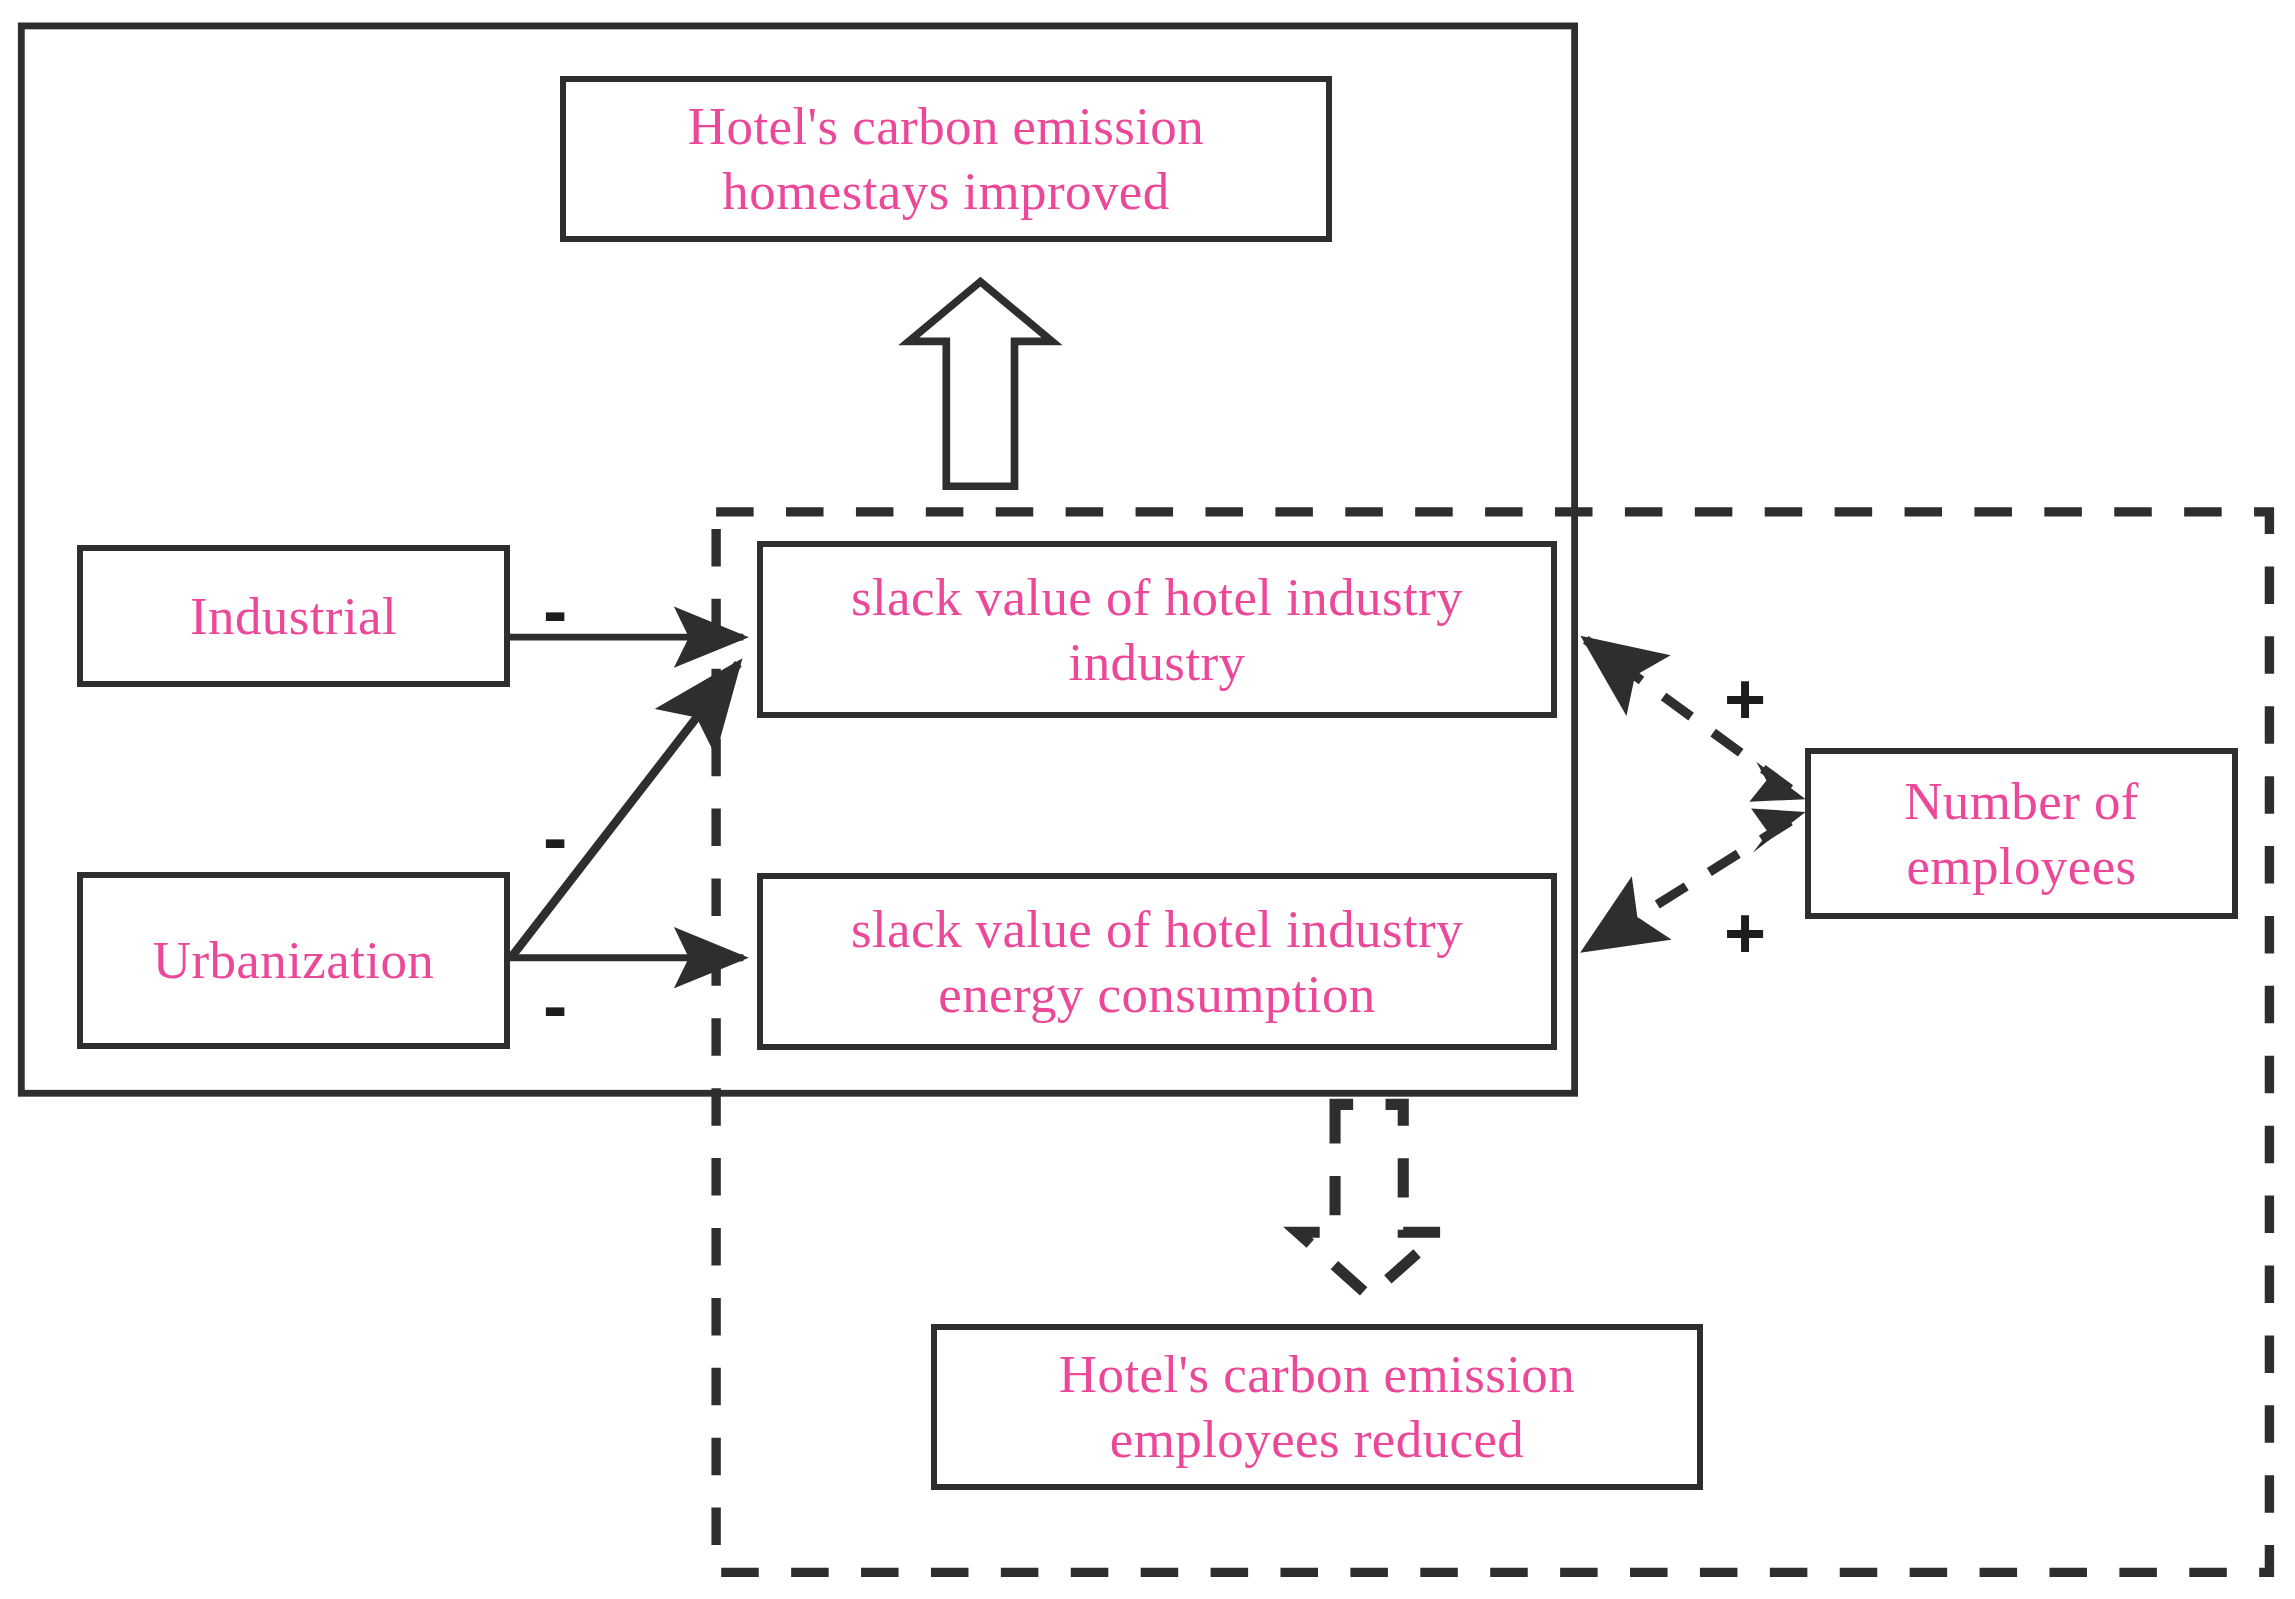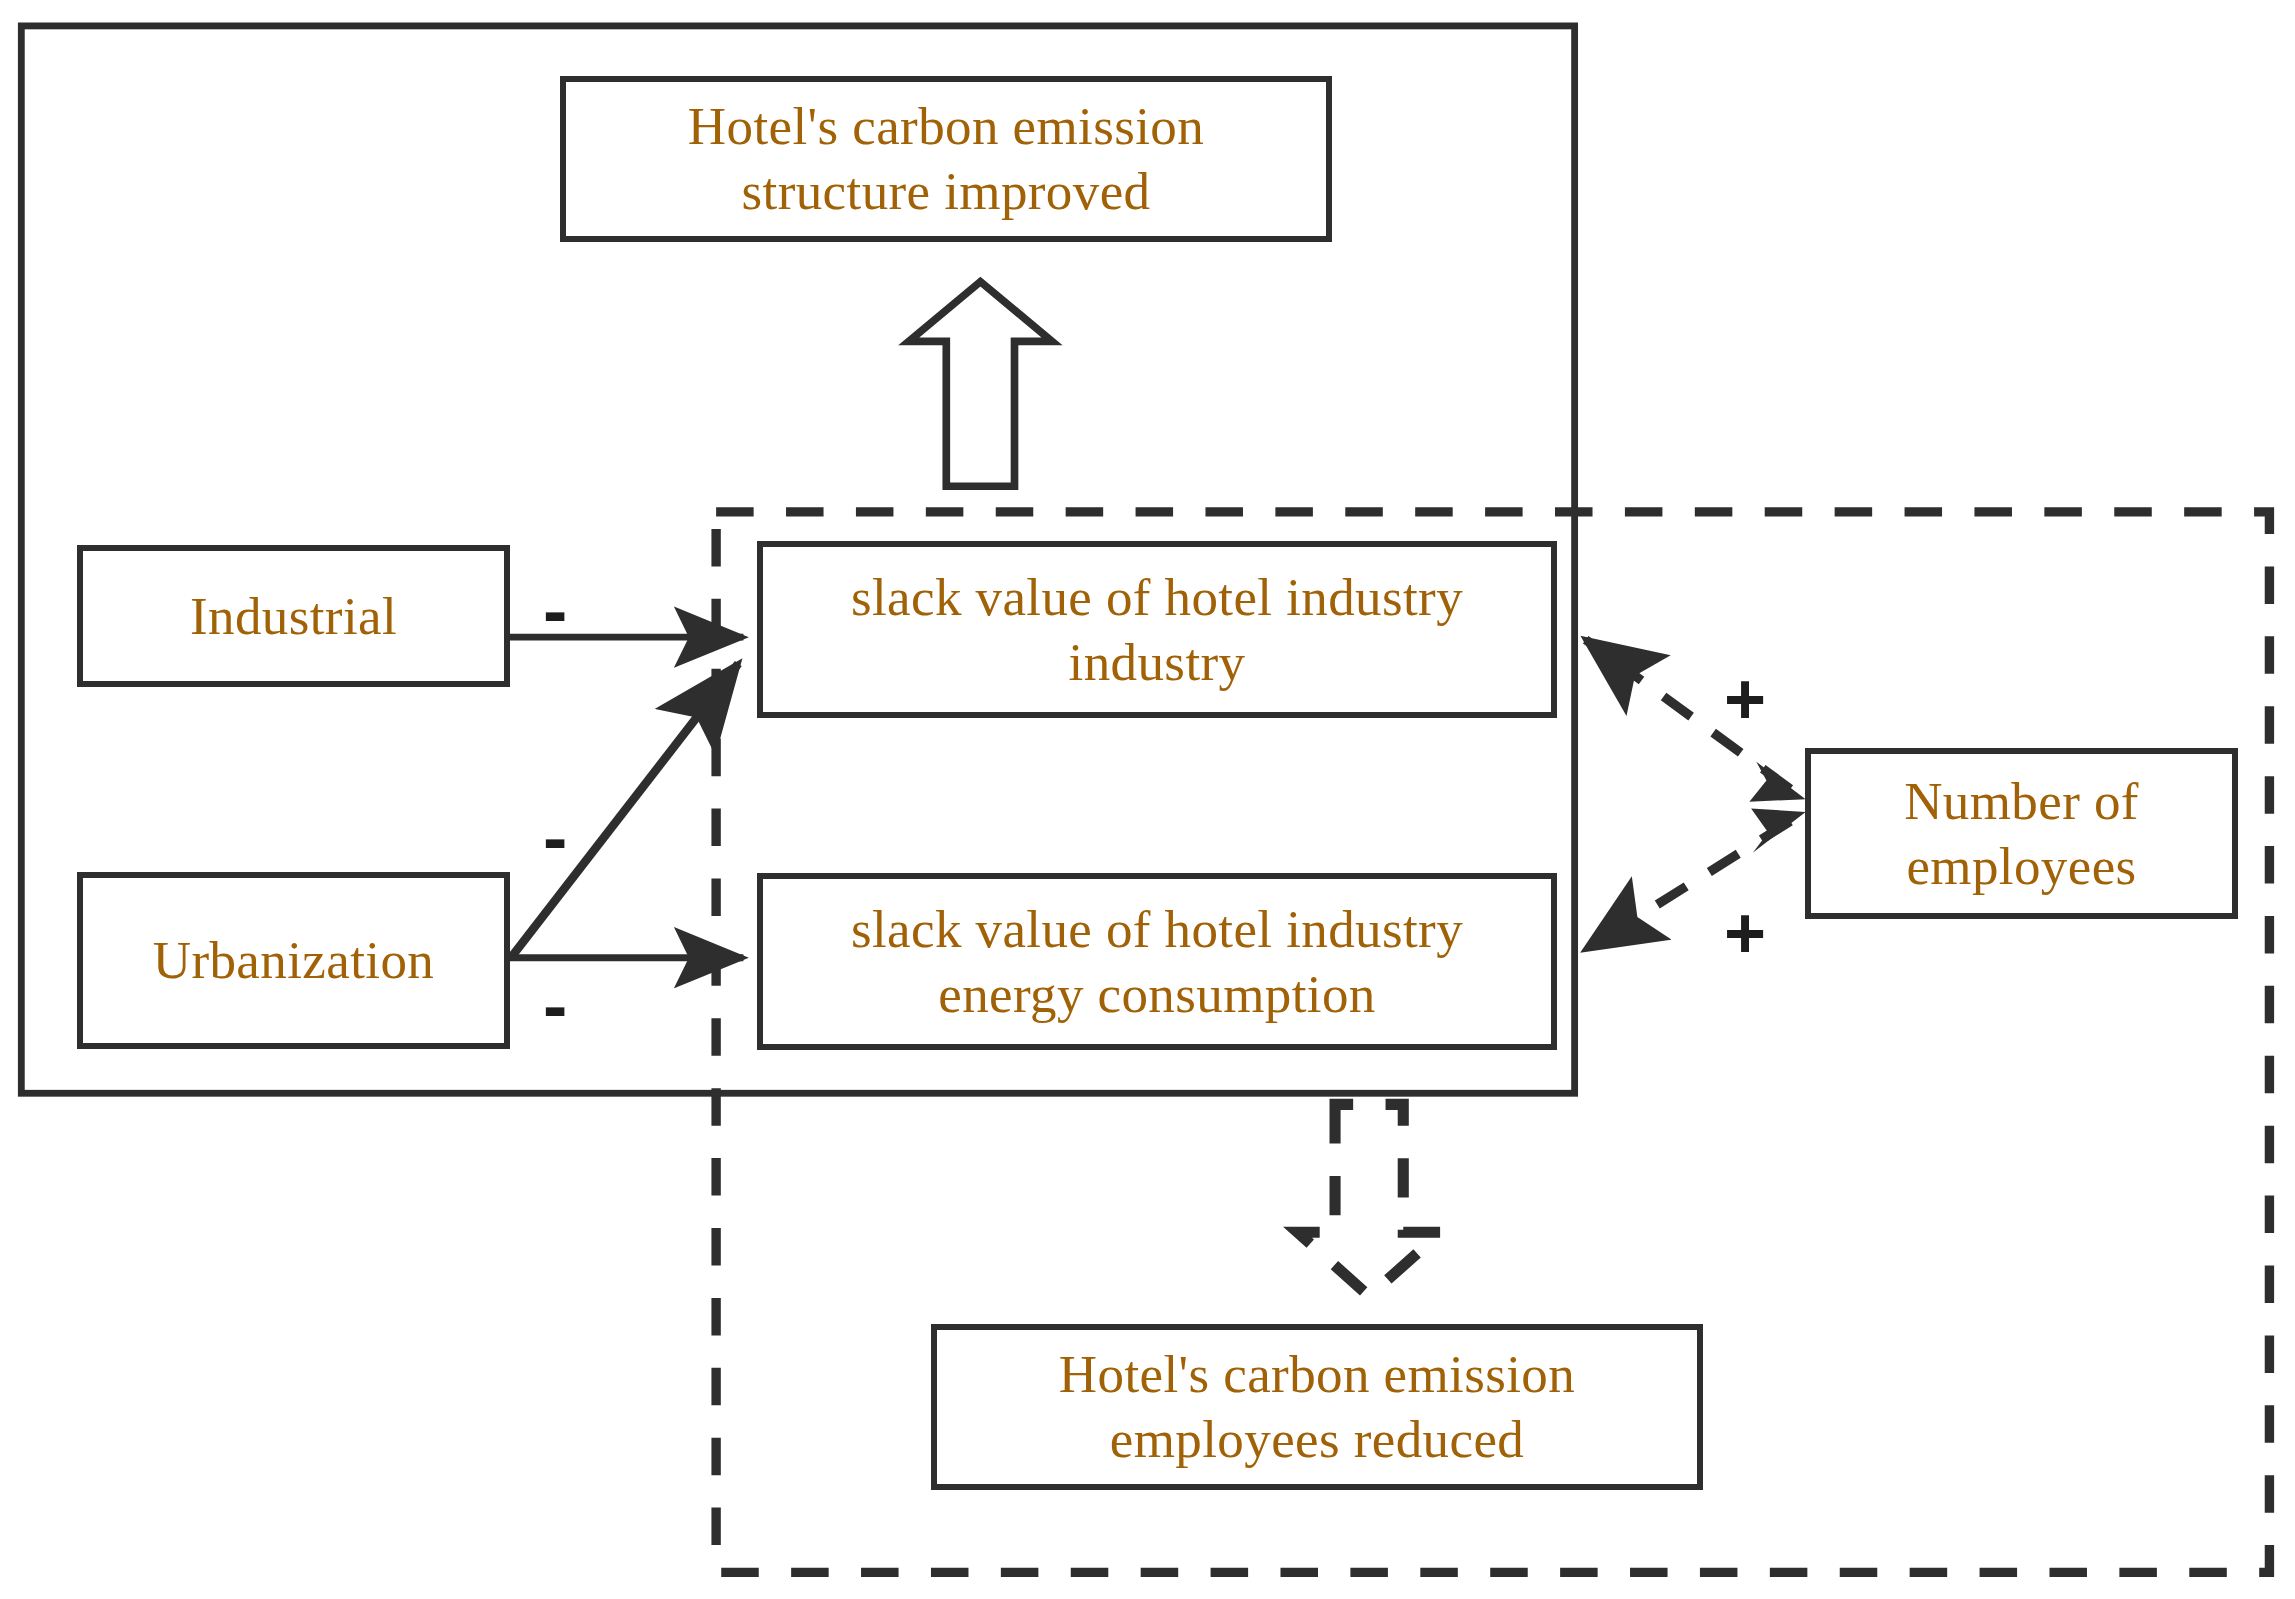--- a/index.html
+++ b/index.html
@@ -13,21 +13,21 @@
   svg.layer{position:absolute;left:0;top:0;width:2295px;height:1600px;pointer-events:none;}
 
   .node{
     position:absolute;
     box-sizing:border-box;
     background:#fff;
     border:6px solid #2e2e2e;
     display:flex;align-items:center;justify-content:center;
     text-align:center;
     line-height:1.22;
-    color:#a16207;
+    color:#ec4899;
     letter-spacing:0.4px;
   }
   .node span{display:block;padding:0 12px;}
 
   #node-improved{left:560px;top:76px;width:772px;height:166px;font-size:53px;}
   #node-reduced {left:931px;top:1324px;width:772px;height:166px;font-size:53px;}
   #node-industrial{left:77px;top:545px;width:433px;height:142px;font-size:53px;}
   #node-urbanization{left:77px;top:872px;width:433px;height:177px;font-size:53px;align-items:center;}
   #node-slack-employees{left:757px;top:541px;width:800px;height:177px;font-size:53px;}
   #node-slack-energy{left:757px;top:873px;width:800px;height:177px;font-size:53px;}
@@ -81,21 +81,21 @@
     <path d="M2056,1000 L2118,952 L2054,948 L2074,976 Z" fill="#2e2e2e"></path>
 
     <path d="M1110,570 L1110,400 L1066,400 L1150,330 L1234,400 L1190,400 L1190,570 Z" fill="#ffffff" stroke="#2e2e2e" stroke-width="9" stroke-linejoin="miter"></path>
 
     <path d="M1566,1295 L1566,1445 L1522,1445 L1606,1520 L1690,1445 L1646,1445 L1646,1295 Z" fill="none" stroke="#2e2e2e" stroke-width="13" stroke-dasharray="46 38" stroke-linejoin="miter"></path>
   </svg>
 
   <div class="node" id="node-improved">
     <span>
         <span>Hotel's carbon emission</span>
-        <span>structure improved</span>
+        <span>homestays improved</span>
       </span>
   </div>
 
   <div class="node" id="node-industrial">
     <span>
         <span>Industrial</span>
       </span>
   </div>
 
   <div class="node" id="node-urbanization">

